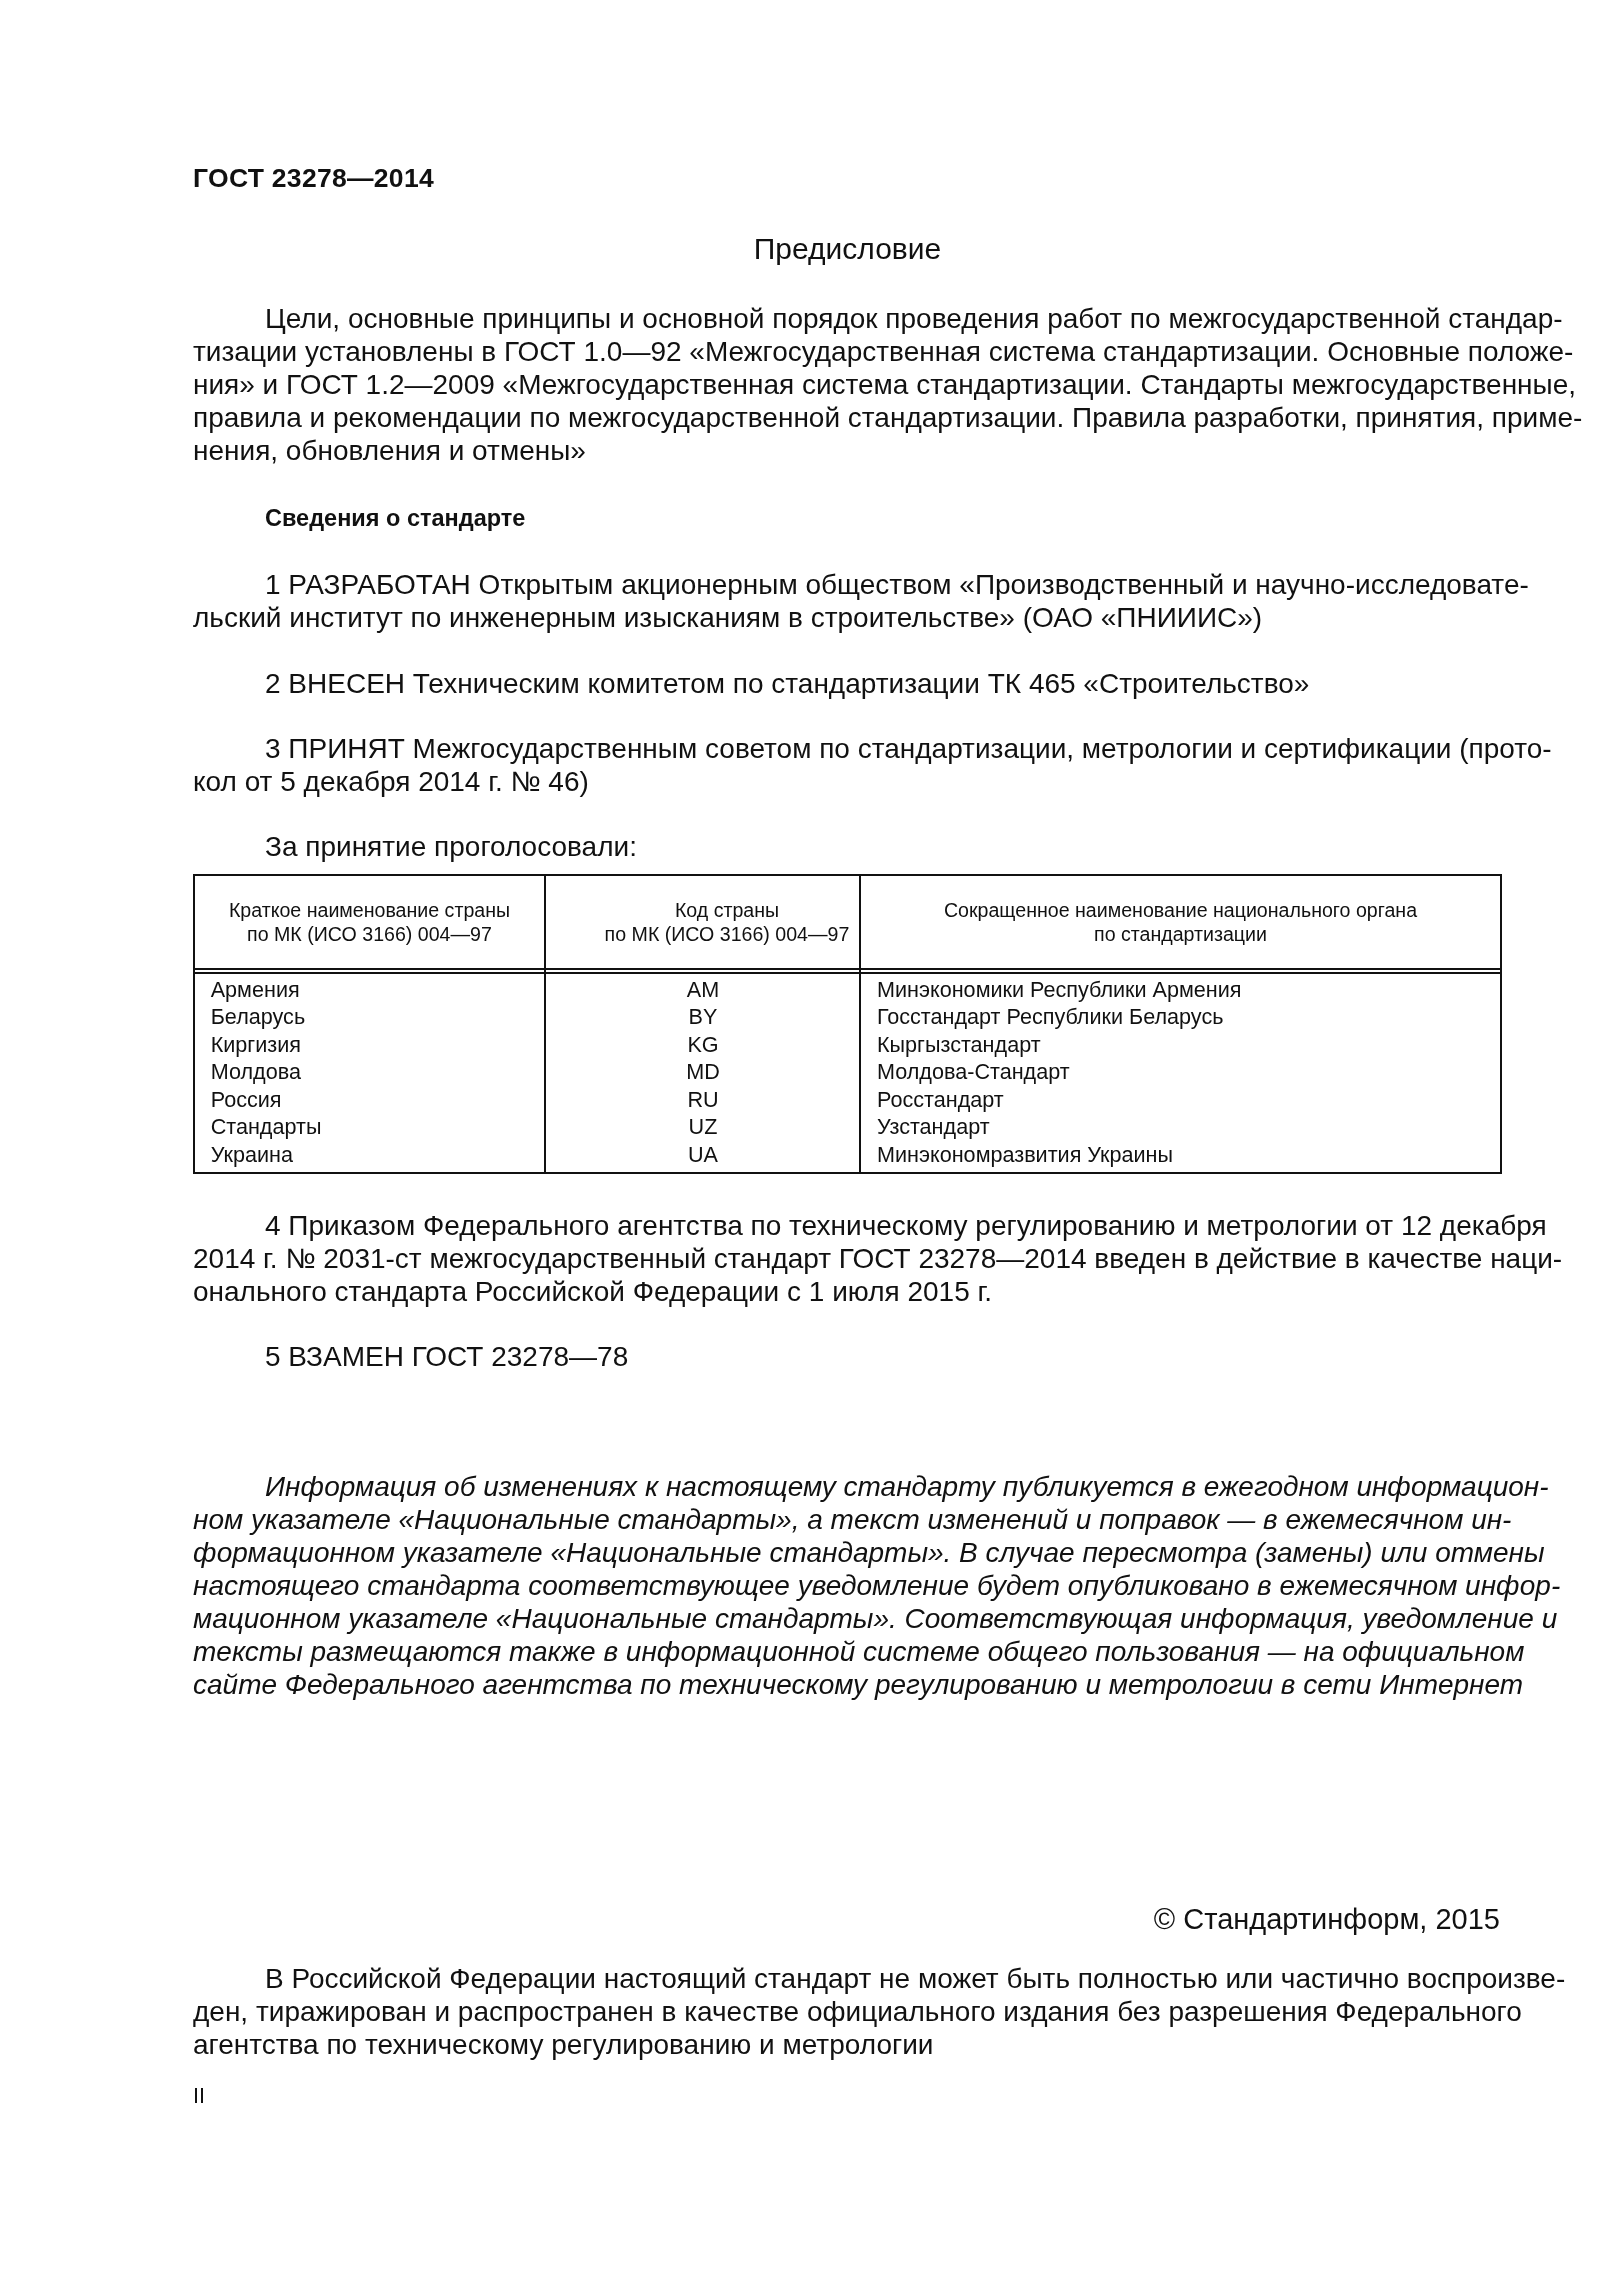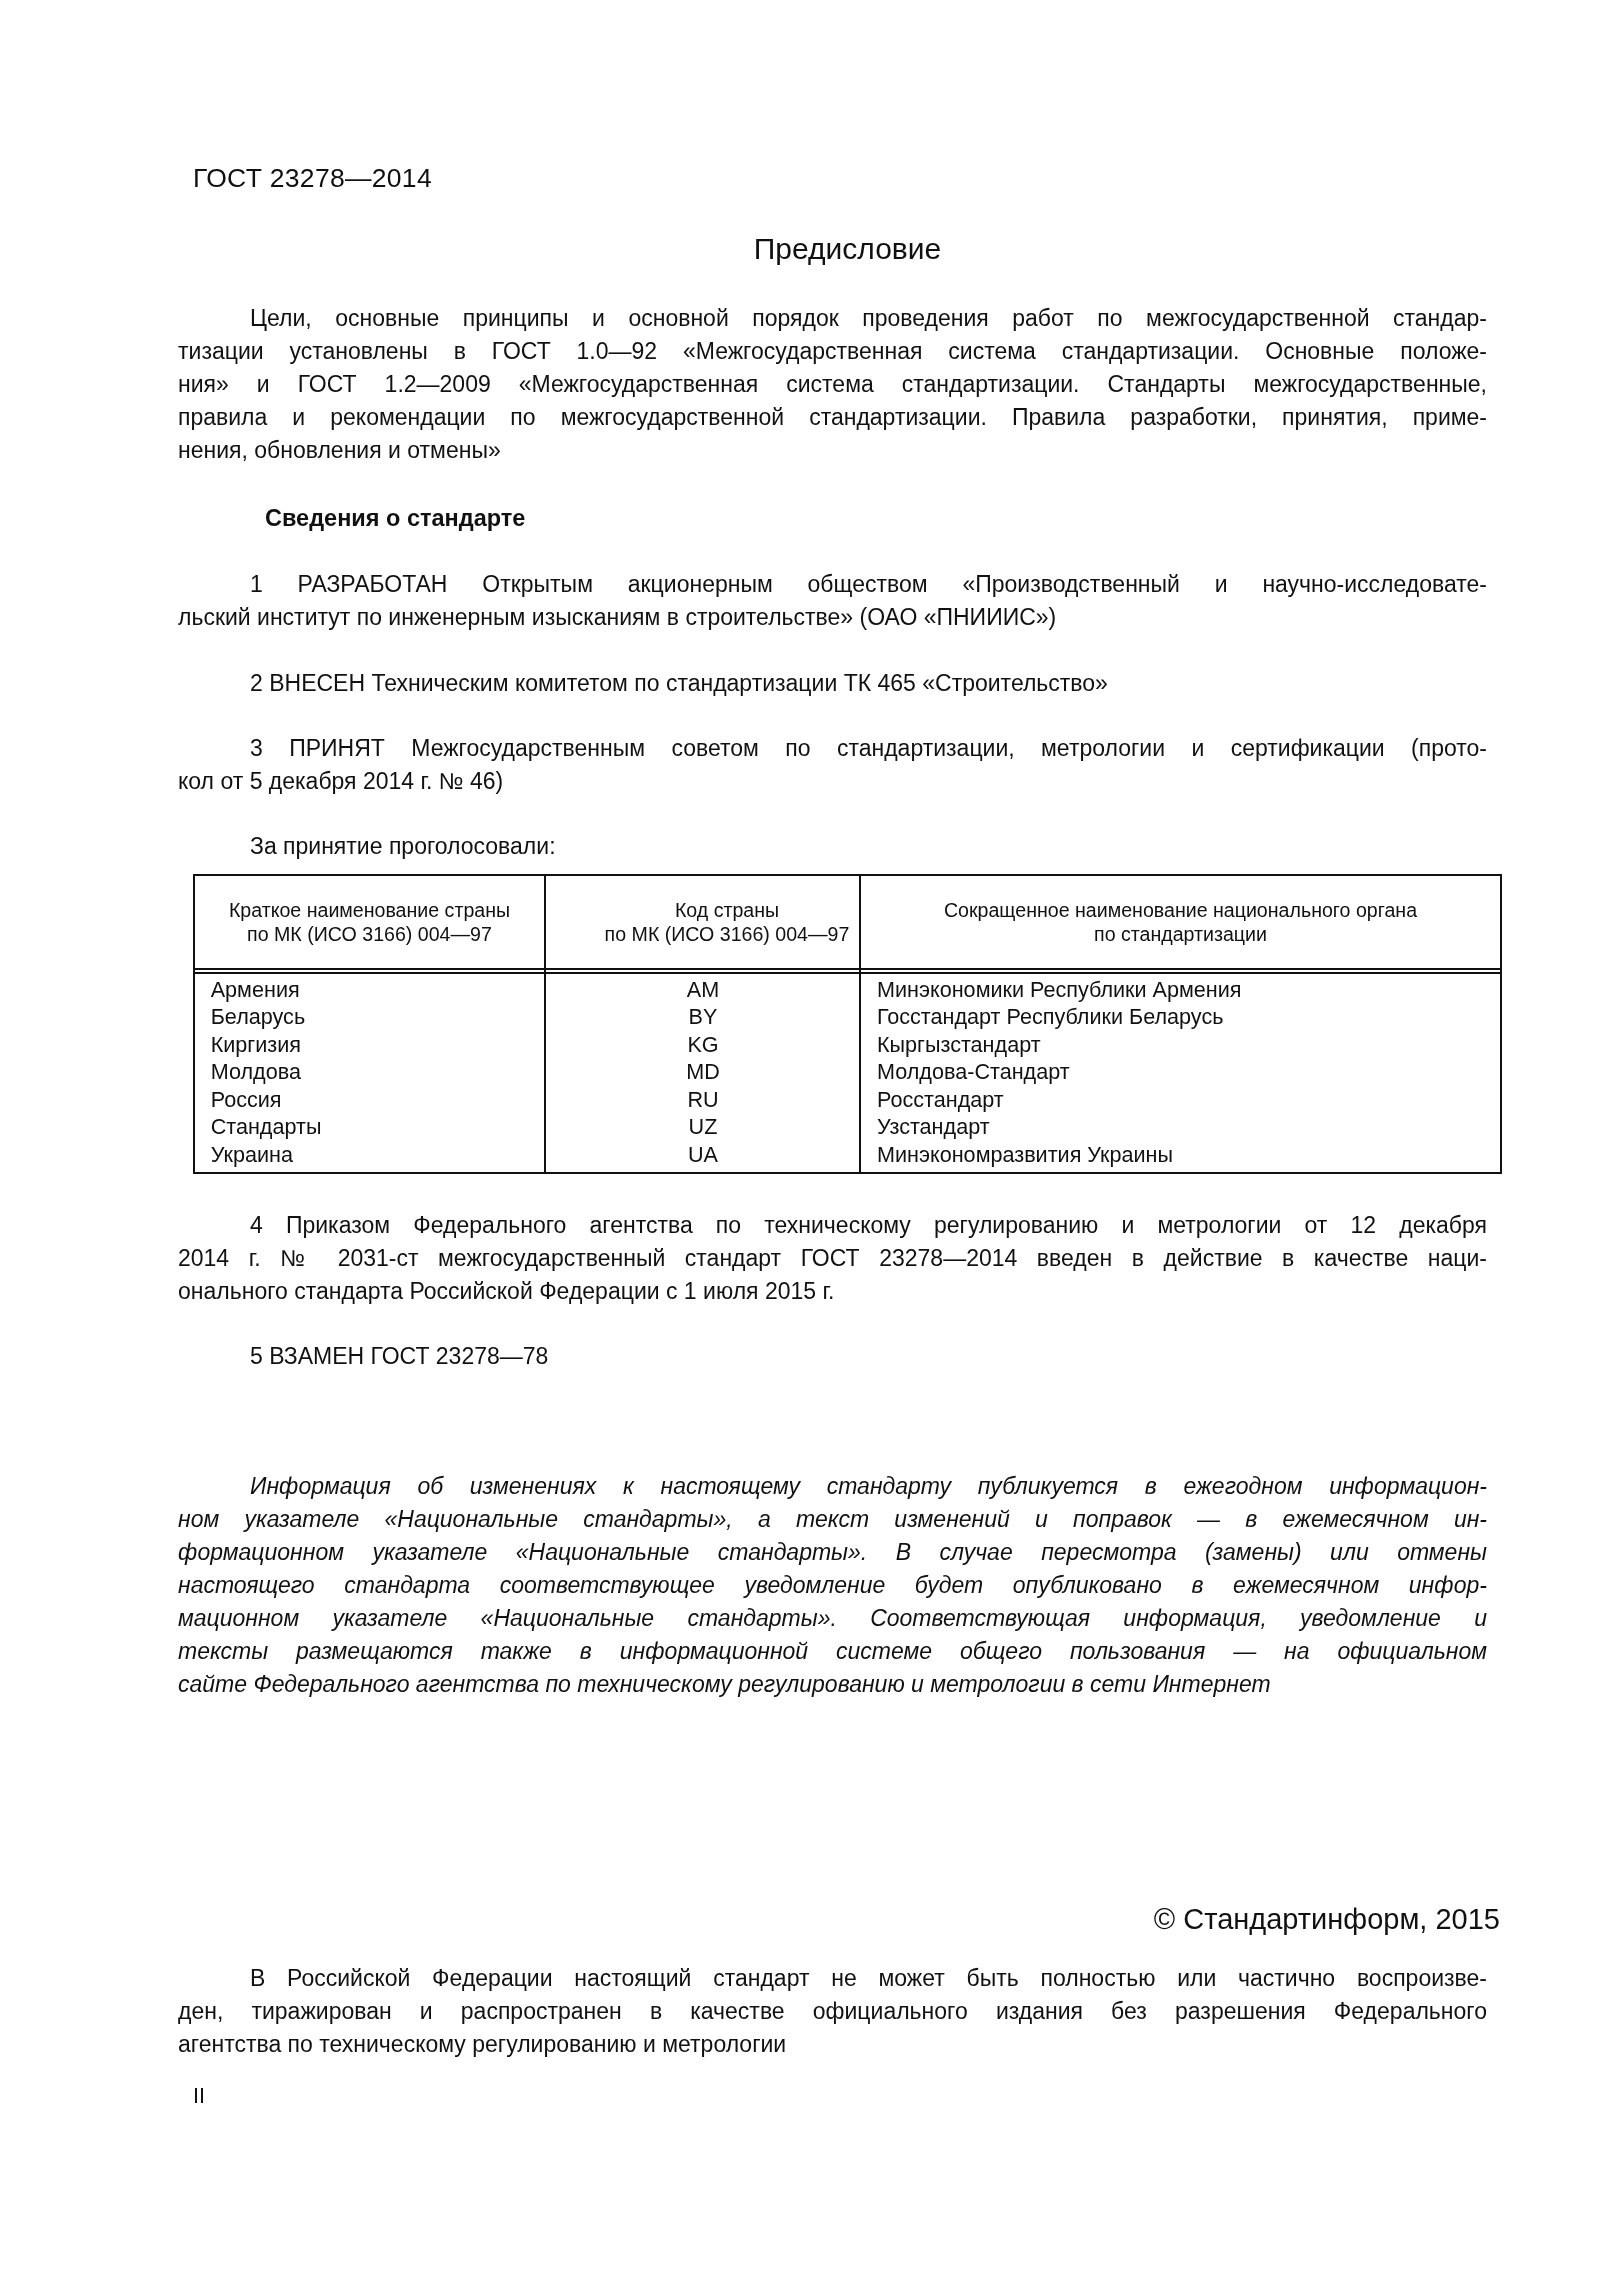--- a/index.html
+++ b/index.html
@@ -11,31 +11,31 @@
       width: 1620px;
       height: 2293px;
       position: relative;
       overflow: hidden;
       font-family: "Liberation Sans", sans-serif;
       color: #111111;
     }
     .abs { position: absolute; }
     .doc-code {
       left: 193px; top: 163px;
-      font-size: 26.5px; font-weight: normal; line-height: 31px;
+      font-size: 26.5px; font-weight: bold; line-height: 31px;
       letter-spacing: 0.3px;
     }
     .title {
       left: 193px; width: 1309px; top: 231px;
       text-align: center;
       font-size: 30px; font-weight: normal; line-height: 35px;
     }
     .para {
-      left: 178px; width: 1309px;
-      font-size: 23px; line-height: 33px;
+      left: 193px; width: 1309px;
+      font-size: 28px; line-height: 33px;
       text-align: justify;
     }
     .para .line {
       display: block;
       text-align: justify;
       text-align-last: justify;
       white-space: nowrap;
     }
     .para .line.last {
       text-align-last: left;

